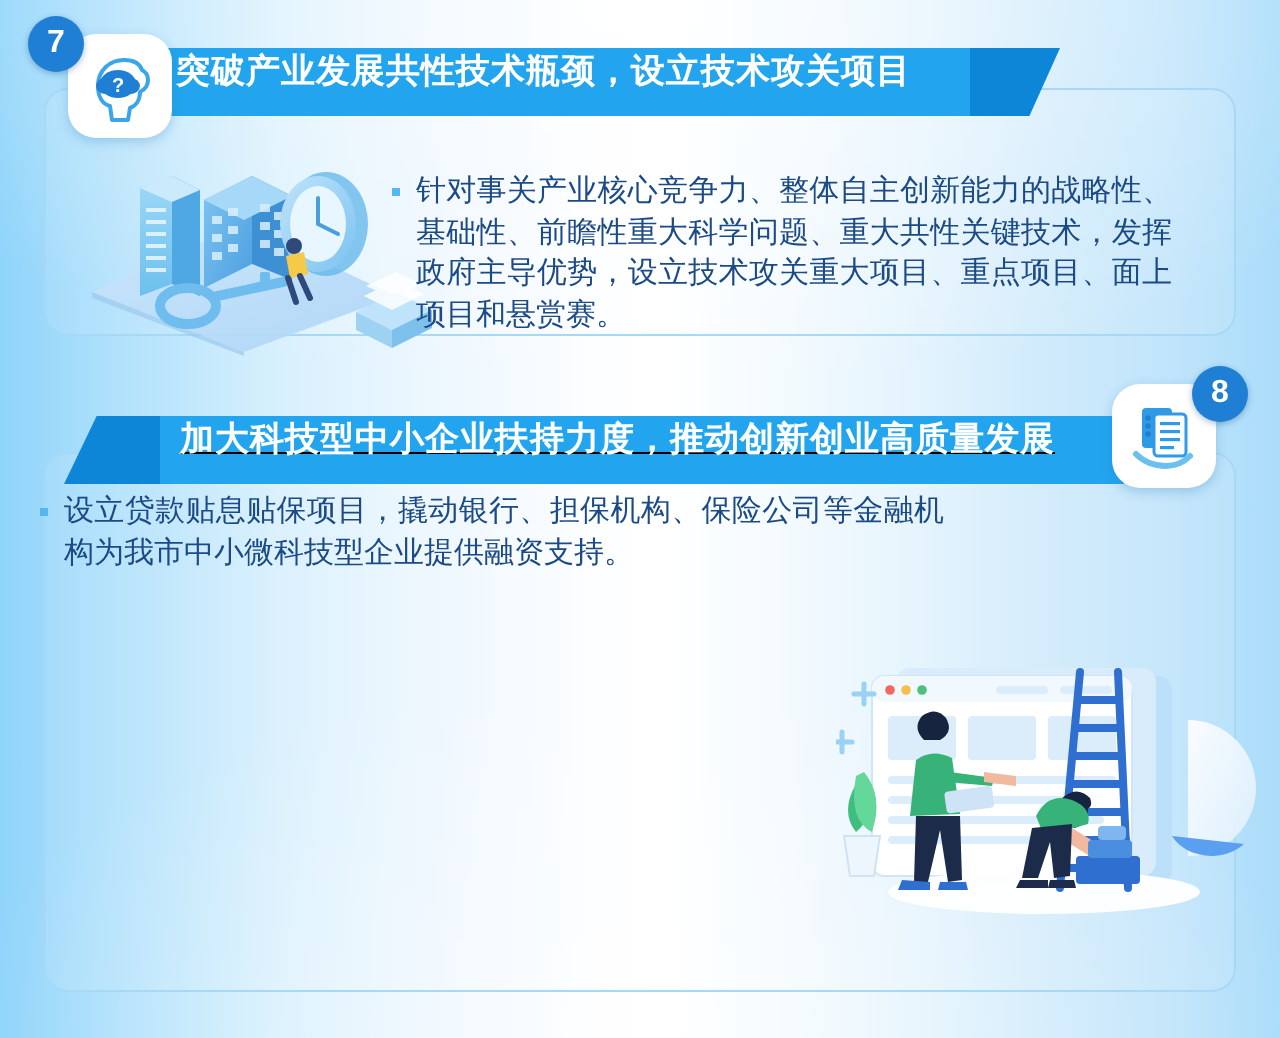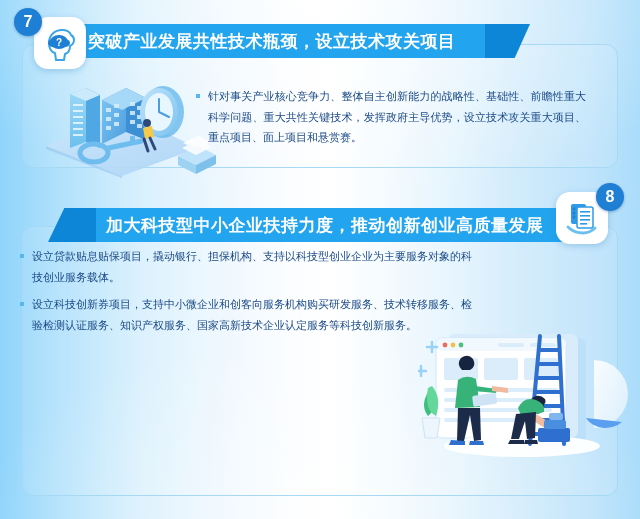--- a/index.html
+++ b/index.html
@@ -71,21 +71,21 @@
     top: 44px;
     width: 596px;
     height: 270px;
   }
 
   
   .titlebar {
     position: absolute;
     height: 34px;
     display: flex;
-    align-items: center;
+    align-items: flex-start;
     box-sizing: border-box;
   }
   .titlebar .bar-main {
     position: absolute;
     top: 0;
     height: 34px;
     background: #22a5ee;
   }
   .titlebar .bar-tail {
     position: absolute;
@@ -108,21 +108,21 @@
   .tb7 { left: 60px; top: 24px; width: 470px; }
   .tb7 .bar-main { left: 0; width: 440px; }
   .tb7 .bar-tail {
     left: 425px;
     width: 45px;
     clip-path: polygon(0 0, 100% 0, 66% 100%, 0% 100%);
   }
   .tb7 .title-text { margin-left: 28px; }
 
   
-  .tb8 { left: 48px; top: 26px; width: 530px; }
+  .tb8 { left: 32px; top: 26px; width: 530px; text-decoration: underline; }
   .tb8 .bar-main { left: 30px; width: 500px; }
   .tb8 .bar-tail {
     left: 0;
     width: 48px;
     clip-path: polygon(34% 0, 100% 0, 100% 100%, 0% 100%);
   }
   .tb8 .title-text { margin-left: 58px; }
 
   
   .icon-tile {
@@ -163,21 +163,21 @@
     position: absolute;
     z-index: 3;
   }
   .b7 { left: 196px; top: 86px; width: 390px; }
   .b8 { left: 20px; top: 246px; width: 452px; }
 
   .bullet {
     position: relative;
     display: block;
     color: #1b4a86;
-    font-size: 11px;
+    font-size: 15px;
     line-height: 20.5px;
     text-align: justify;
     padding-left: 12px;
     margin-bottom: 7px;
   }
   .b7 .bullet { margin-bottom: 0; }
   .bullet::before {
     content: "";
     position: absolute;
     left: 0;
@@ -401,16 +401,15 @@
     </g>
   </svg>
 
   <svg class="decor" style="left:452px; top:336px;" width="24" height="24" viewBox="0 0 24 24">
     <g stroke="#a9daf6" stroke-width="2.5" stroke-linecap="round">
       <path d="M12 4 L12 20 M4 12 L20 12"></path>
     </g>
   </svg>
 
   <div class="bullets b8">
-    <div class="bullet">设立贷款贴息贴保项目，撬动银行、担保机构、支持以科技型创业企业为主要服务对象的科技创业服务载体。</div>
-    <div class="bullet">设立科技创新券项目，支持中小微企业和创客向服务机构购买研发服务、技术转移服务、检验检测认证服务、知识产权服务、国家高新技术企业认定服务等科技创新服务。</div>
+    <div class="bullet">设立贷款贴息贴保项目，撬动银行、担保机构、保险公司等金融机构为我市中小微科技型企业提供融资支持。</div>
   </div>
 </div>
 
 </body></html>

